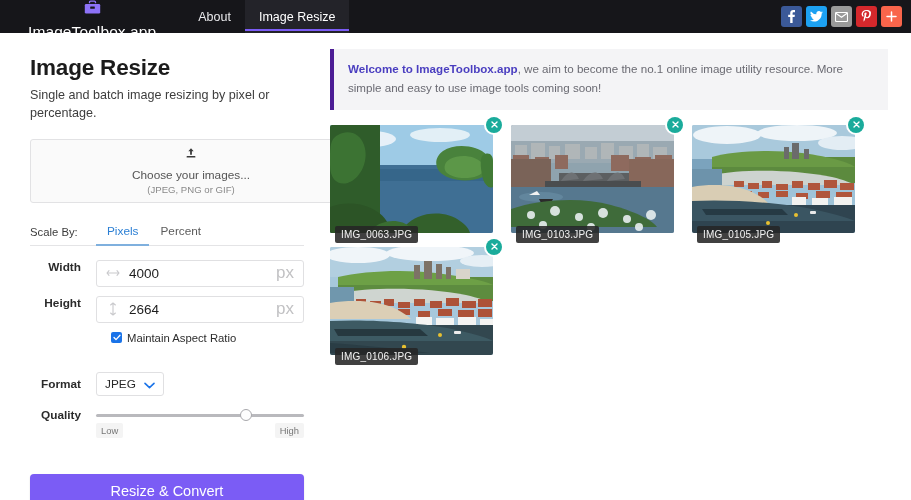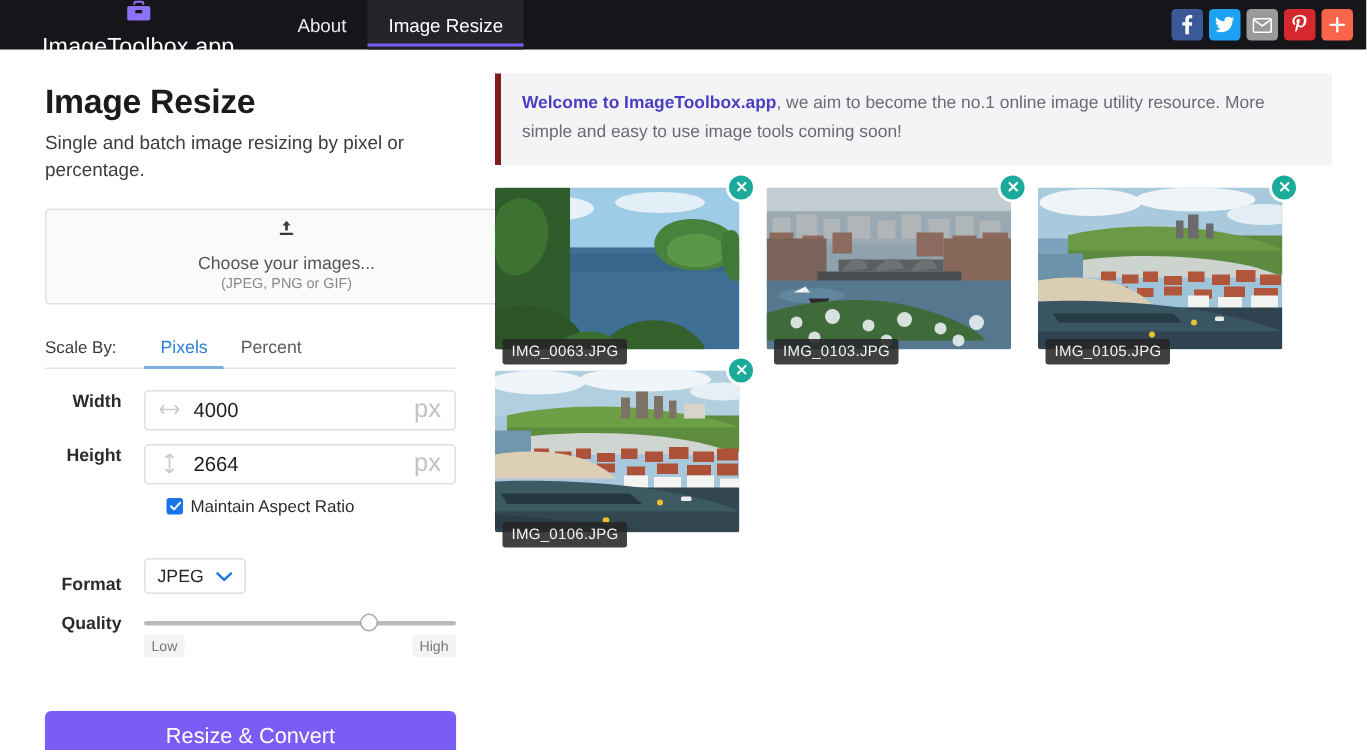--- a/index.html
+++ b/index.html
@@ -124,21 +124,21 @@
   }
   .chk {
     width: 11px; height: 11px; border-radius: 2px; background: #1a73e8;
     display: flex; align-items: center; justify-content: center;
     cursor: pointer;
   }
   .chk svg { display: block; }
   .aspect-label { font-size: 11.3px; color: #2d2d2d; }
 
   
-  .format-row { display: flex; align-items: flex-end; margin: 28px 0 12px; }
+  .format-row { display: flex; align-items: center; margin: 28px 0 12px; }
   .select {
     border: 1px solid #e0e0e2; border-radius: 3px; height: 24px;
     display: flex; align-items: center; gap: 8px;
     padding: 0 8px; cursor: pointer; background: #fff;
   }
   .select-val { font-size: 11.8px; color: #272727; }
 
   
   .quality-row { display: flex; align-items: flex-start; }
   .slider-wrap { width: 208px; padding-top: 6px; }
@@ -161,21 +161,21 @@
   .btn-primary {
     width: 274px; height: 35px; margin-top: 36px;
     background: #7b5cf5; border: none; border-radius: 4px;
     color: #fff; font-size: 14.5px; cursor: pointer;
     font-family: "Liberation Sans", sans-serif;
     box-shadow: 0 1px 2px rgba(0,0,0,.12);
   }
 
   
   .banner {
-    background: #f4f4f6; border-left: 4px solid #7f1d1d;
+    background: #f4f4f6; border-left: 4px solid #4c1d95;
     padding: 11px 14px 12px 14px; margin-bottom: 15px;
     font-size: 11.6px; line-height: 1.62; color: #6a6a72;
   }
   .banner b { color: #4a3ec0; }
 
   .grid { display: flex; flex-wrap: wrap; gap: 14px 18px; }
   .thumb-card { position: relative; width: 163px; }
   .thumb-img {
     width: 163px; height: 108px; border-radius: 2px;
     overflow: hidden; position: relative; display: block;

